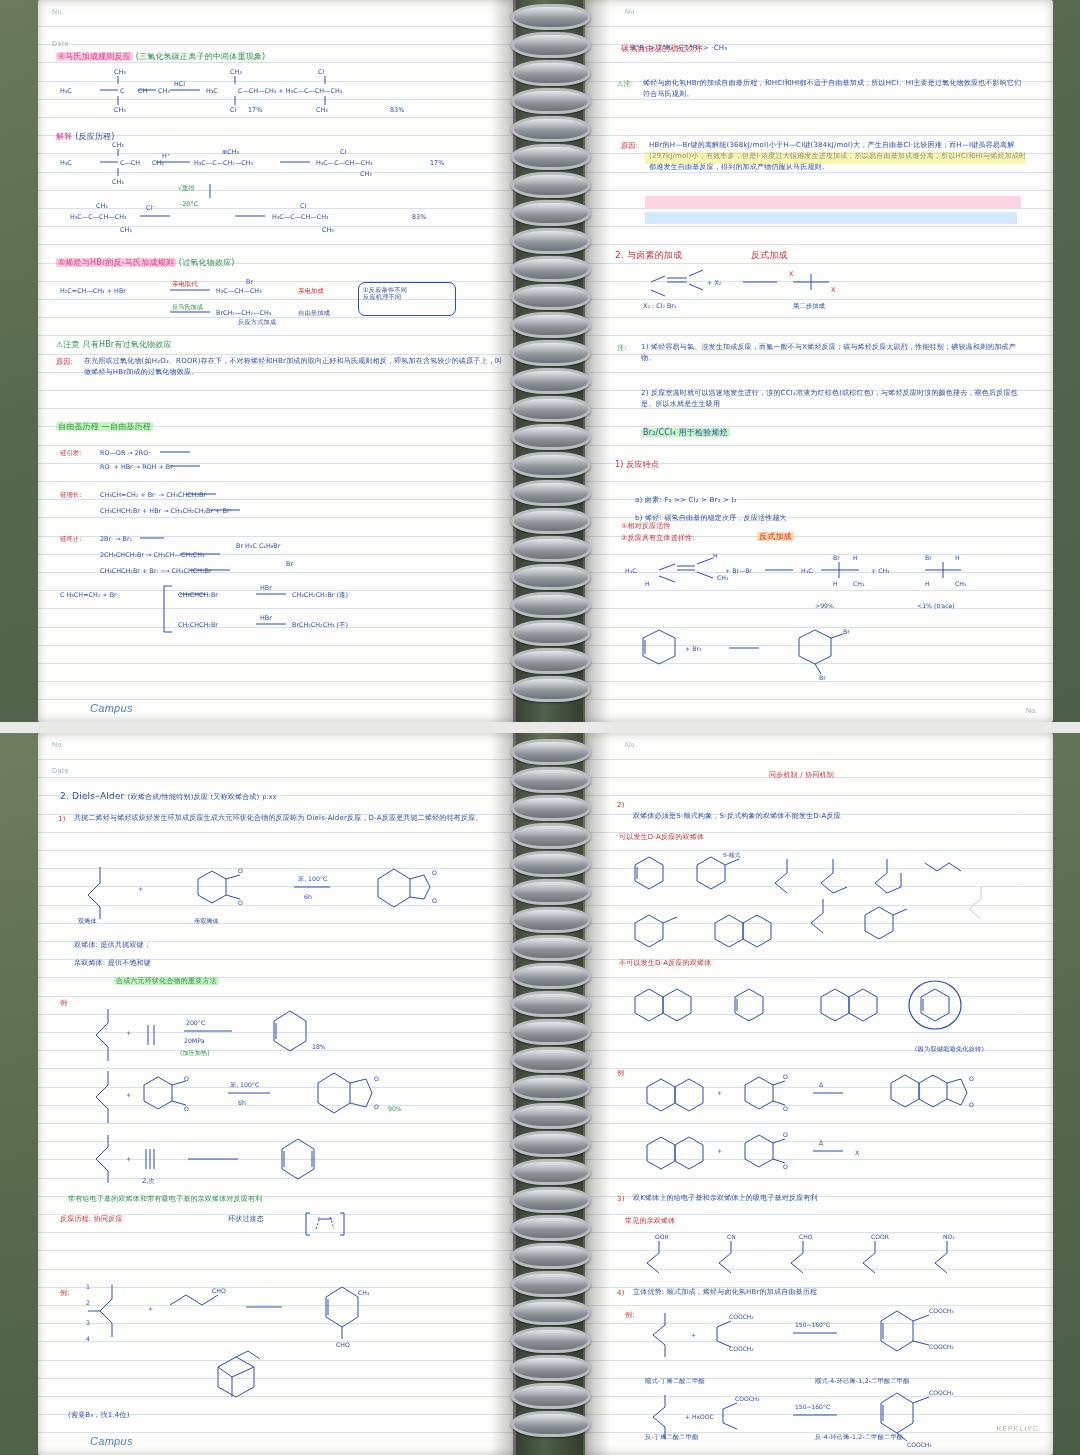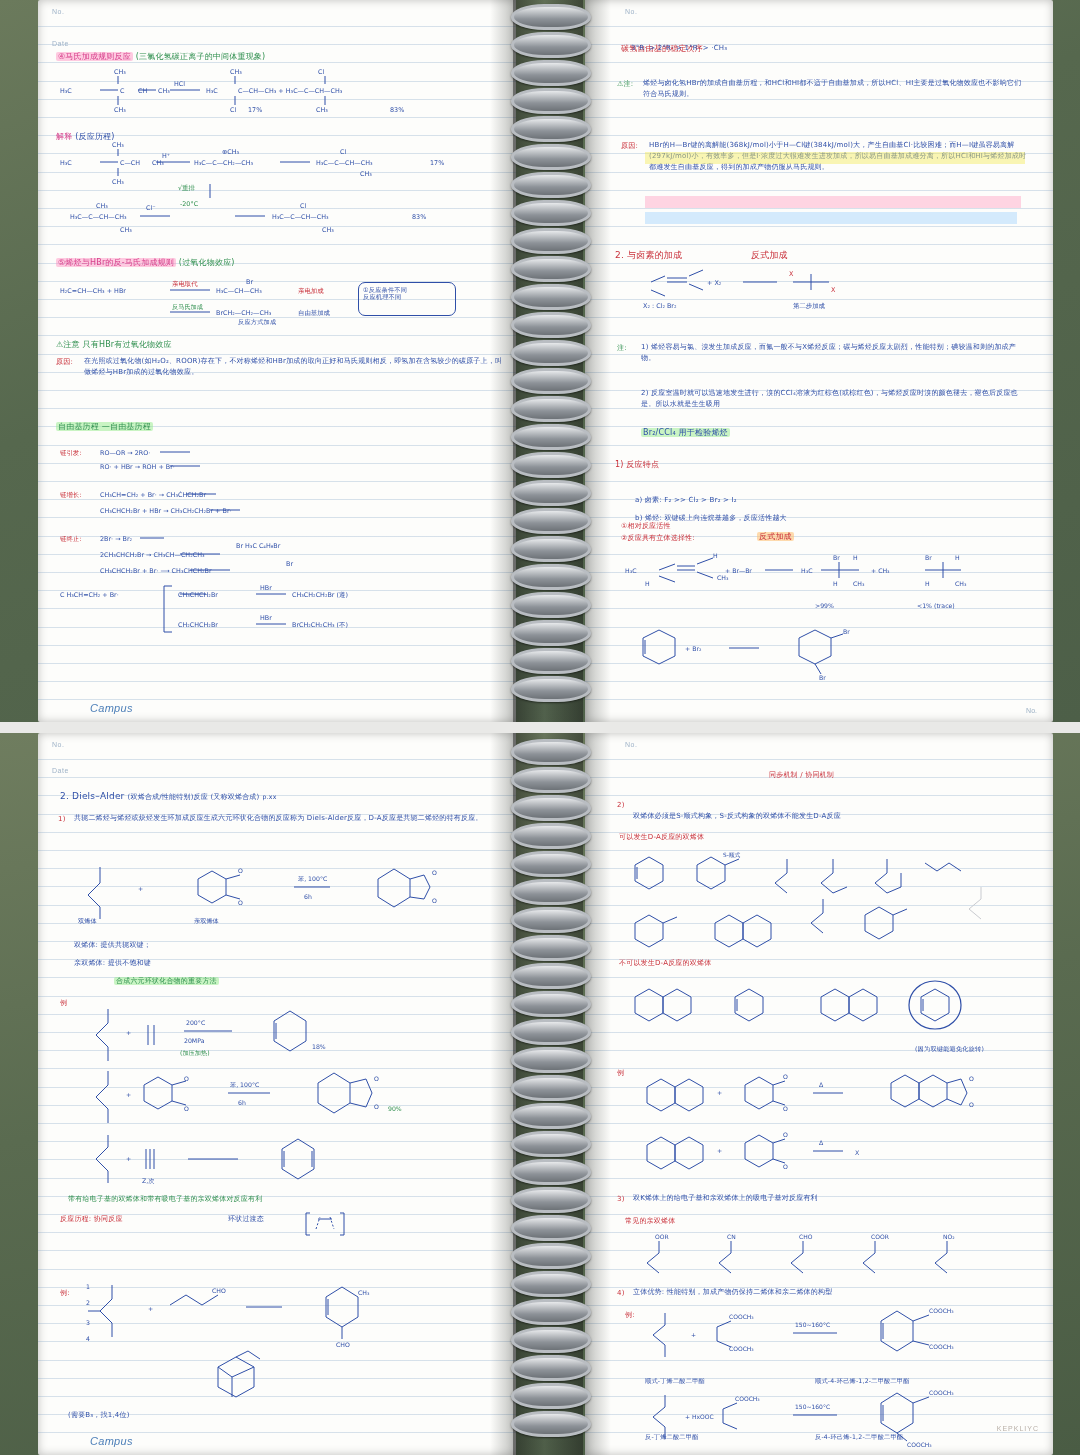--- a/index.html
+++ b/index.html
@@ -351,21 +351,21 @@
       </svg>
 
       <div class="hw s7 green" style="left:32px; top:344px;">注:</div>
       <div class="hw s7 blue" style="left:56px; top:342px; width:386px; white-space:normal; line-height:1.6;">1) 烯烃容易与氯、溴发生加成反应，而氟一般不与X烯烃反应；碳与烯烃反应太剧烈，性能特别；碘较温和则的加成产物。</div>
       <div class="hw s7 blue" style="left:56px; top:388px; width:386px; white-space:normal; line-height:1.6;">2) 反应室温时就可以迅速地发生进行，溴的CCl₄溶液为红棕色(或棕红色)，与烯烃反应时溴的颜色褪去，褪色后反应也是。所以水就是生生吸用</div>
       <div class="hw s8 blue" style="left:56px; top:428px;"><span class="hl-green">Br₂/CCl₄ 用于检验烯烃</span></div>
 
       <div class="hw s8 red" style="left:30px; top:460px;">1) 反应特点</div>
       <div class="hw s7 red" style="left:36px; top:478px;margin-top:44px;">①相对反应活性</div>
       <div class="hw s7 blue" style="left:50px; top:496px;">a) 卤素: F₂ &gt;&gt; Cl₂ &gt; Br₂ &gt; I₂</div>
-      <div class="hw s7 blue" style="left:50px; top:514px;">b) 烯烃: 双键碳上向连烷基越多，反应活性越大</div>
+      <div class="hw s7 blue" style="left:50px; top:514px;">b) 烯烃: 碳氢自由基的稳定次序，反应活性越大</div>
       <div class="hw s7 red" style="left:36px; top:534px;">②反应具有立体选择性:</div>
       <div class="hw s8 red" style="left:172px; top:532px;"><span class="hl-orange">反式加成</span></div>
 
       <svg class="struct" style="left:40px; top:554px;" width="400" height="74">
         <g stroke="#2f4fa8" fill="none" stroke-width="1">
           <line x1="34" y1="16" x2="50" y2="10"></line>
             <line x1="34" y1="22" x2="50" y2="28"></line>
           <line x1="52" y1="12" x2="70" y2="12"></line>
             <line x1="52" y1="16" x2="70" y2="16"></line>
           <line x1="72" y1="10" x2="88" y2="4"></line>
@@ -704,21 +704,21 @@
         <g font-family="DejaVu Sans" font-size="6" fill="#2f4fa8">
           <text x="14" y="6">OOR</text>
           <text x="86" y="6">CN</text>
           <text x="158" y="6">CHO</text>
           <text x="230" y="6">COOR</text>
           <text x="302" y="6">NO₂</text>
         </g>
       </svg>
 
       <div class="hw s7 red" style="left:32px; top:556px;">4)</div>
-      <div class="hw s7 blue" style="left:48px; top:554px; width:396px; white-space:normal; line-height:1.6;">立体优势: 性能特别，加成产物仍保持二烯体和亲二烯体的构型</div>
+      <div class="hw s7 blue" style="left:48px; top:554px; width:396px; white-space:normal; line-height:1.6;">立体优势: 顺式加成，烯烃与卤化氢HBr的加成自由基历程</div>
       <div class="hw s7 red" style="left:40px; top:578px;">例:</div>
 
       <svg class="struct" style="left:60px; top:574px;" width="400" height="76">
         <g stroke="#2f4fa8" fill="none" stroke-width="1">
           <path d="M8 28 L20 18 L20 6 M8 28 L20 38 L20 50"></path>
           <path d="M72 20 L86 14 M72 34 L86 40"></path>
           <line x1="72" y1="20" x2="72" y2="34"></line>
           <line x1="148" y1="26" x2="192" y2="26"></line>
           <polygon points="236,14 252,4 268,14 268,34 252,44 236,34"></polygon>
           <line x1="238" y1="16" x2="238" y2="32"></line>

